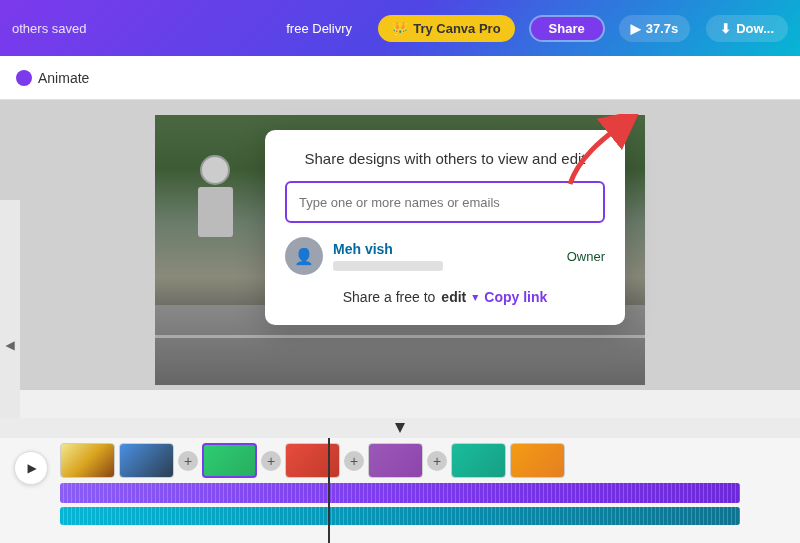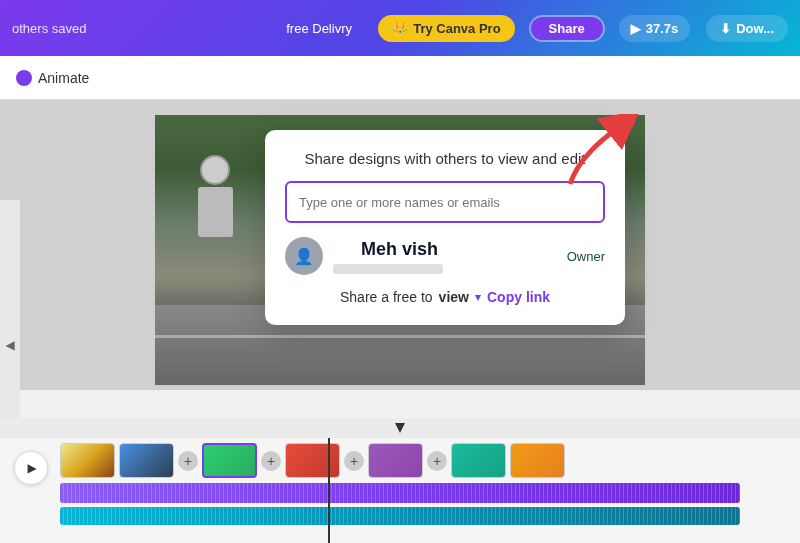--- a/index.html
+++ b/index.html
@@ -386,24 +386,23 @@
       display: flex;
       align-items: center;
       justify-content: center;
       color: white;
       font-size: 16px;
     }
     .user-info {
       flex: 1;
     }
     .user-name {
-      font-size: 18px;
+      font-size: 14px;
       font-weight: 600;
-      color: #0f172a;
-      margin-left: 28px;
+      color: #0369a1;
     }
     .user-email {
       width: 110px;
       height: 10px;
       background: #e0e0e0;
       border-radius: 3px;
       margin-top: 4px;
     }
     .owner-label {
       font-size: 13px;
@@ -522,21 +521,21 @@
         <span>👤</span>
       </div>
       <div class="user-info">
         <div class="user-name">Meh vish</div>
         <div class="user-email"></div>
       </div>
       <span class="owner-label">Owner</span>
     </div>
     <div class="share-link-row">
       <span class="share-link-text">Share a free to</span>
-      <span class="share-link-edit">view</span>
+      <span class="share-link-edit">edit</span>
       <span class="share-link-chevron">▾</span>
       <button class="copy-link-btn">Copy link</button>
     </div>
   </div>
 
   <div class="red-arrow">
     <svg width="80" height="80" viewBox="0 0 80 80">
       <defs>
         <marker id="arrowhead" markerWidth="8" markerHeight="8" refX="4" refY="4" orient="auto">
           <polygon points="0 0, 8 4, 0 8" fill="#e53e3e"></polygon>

